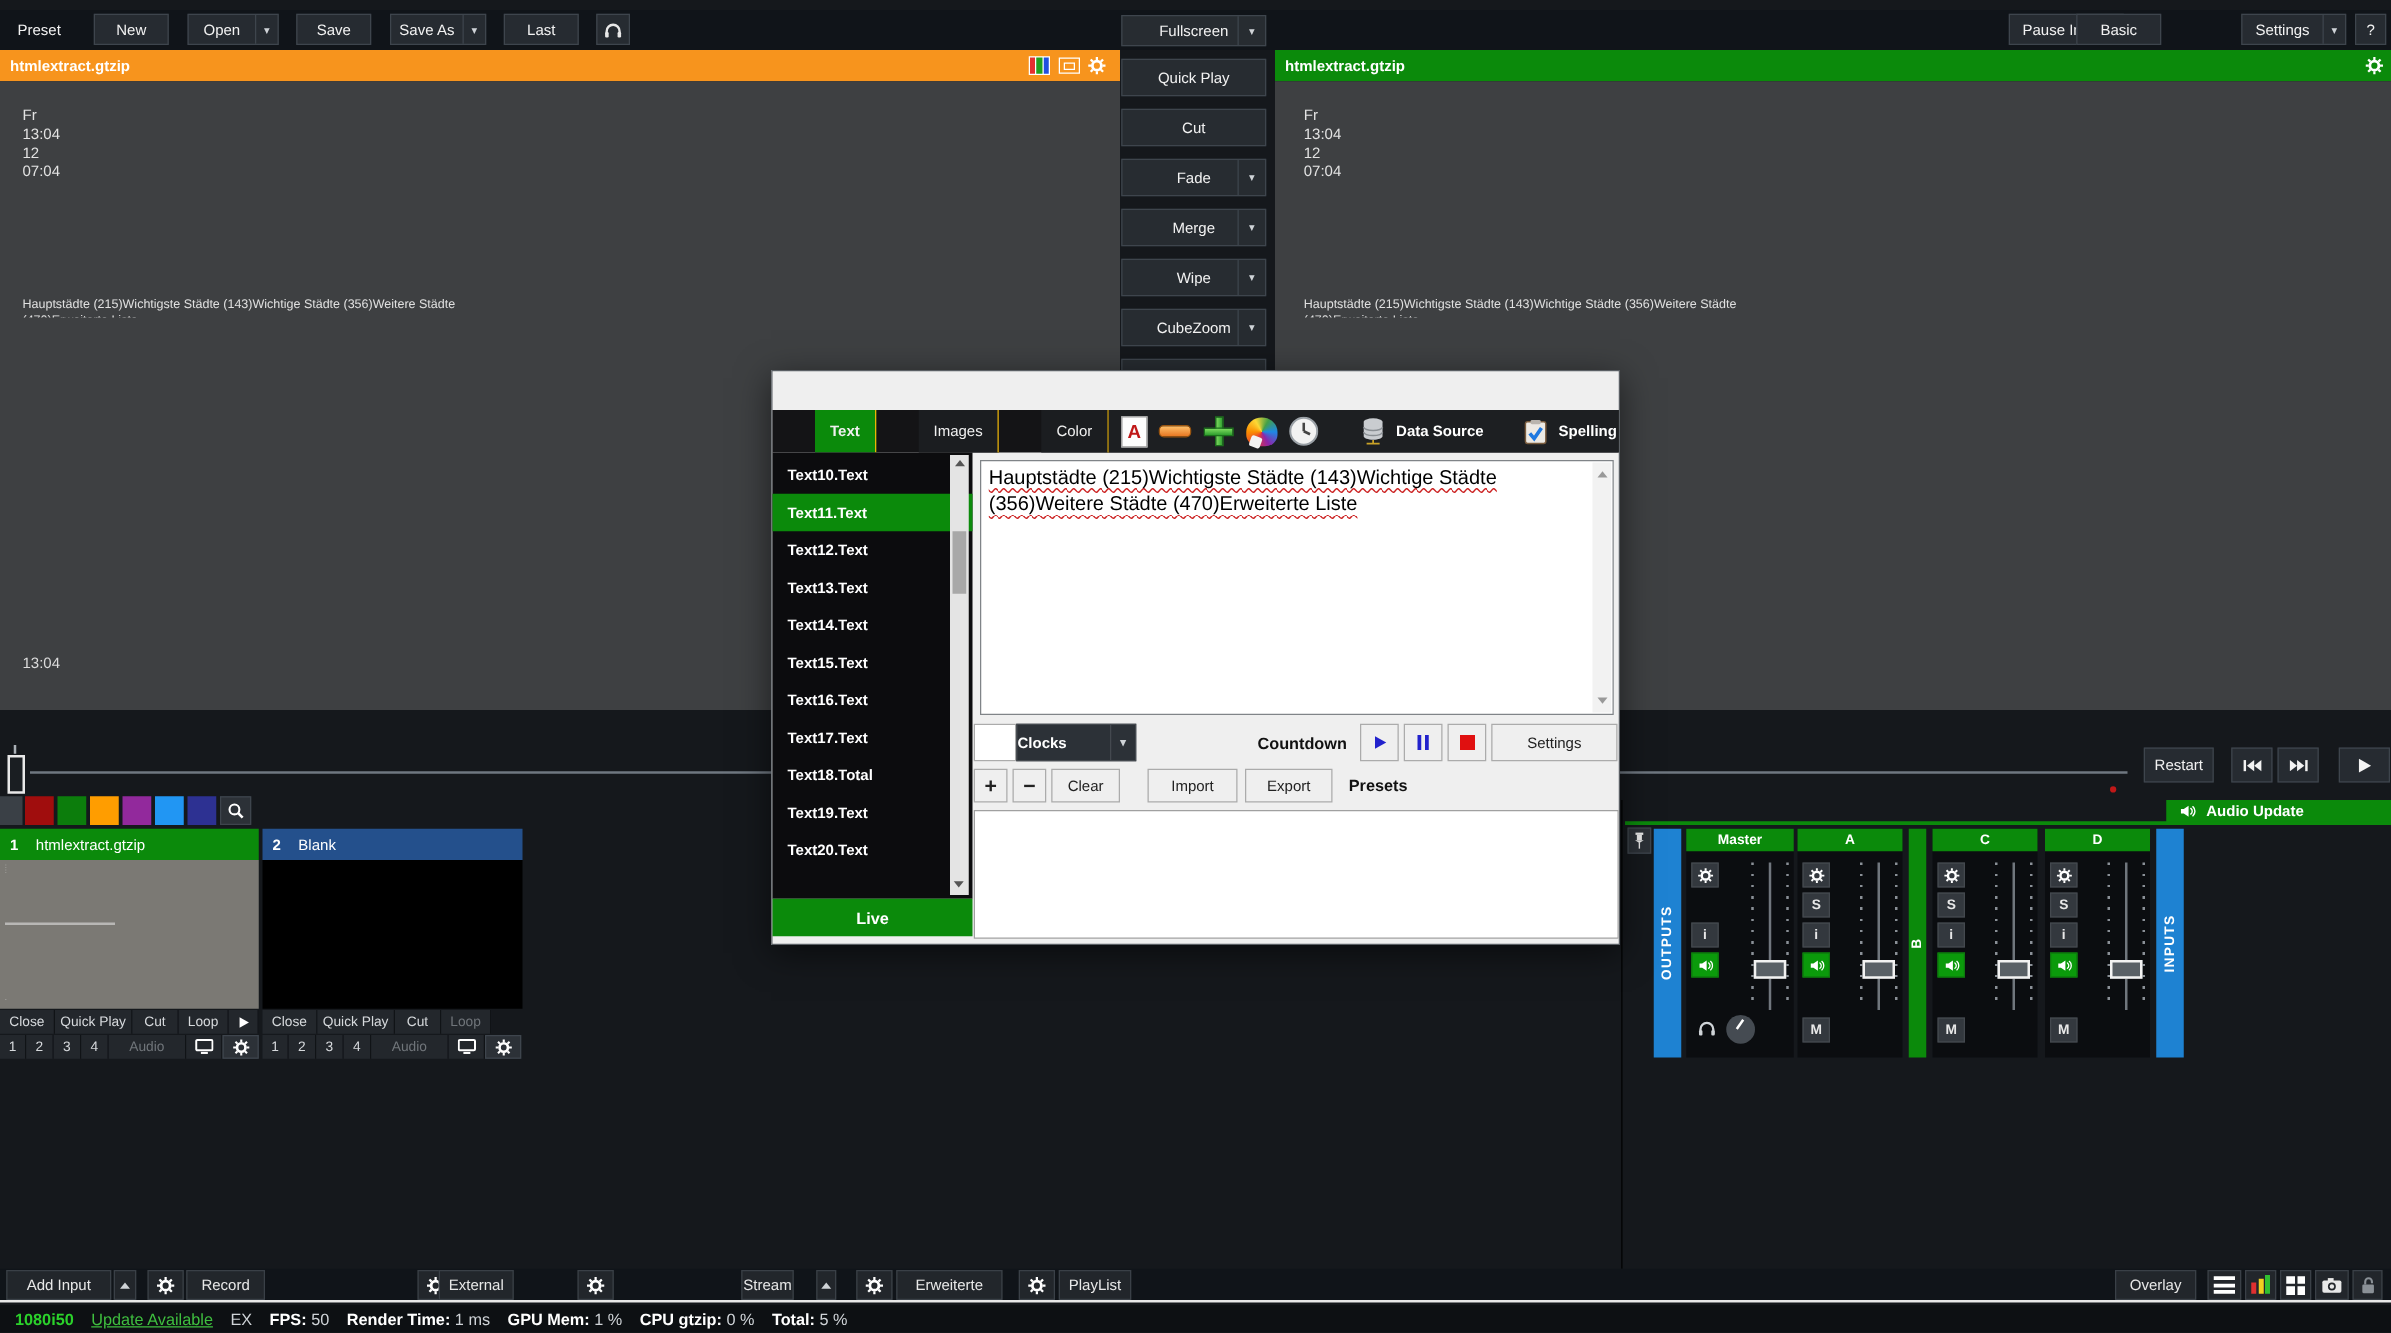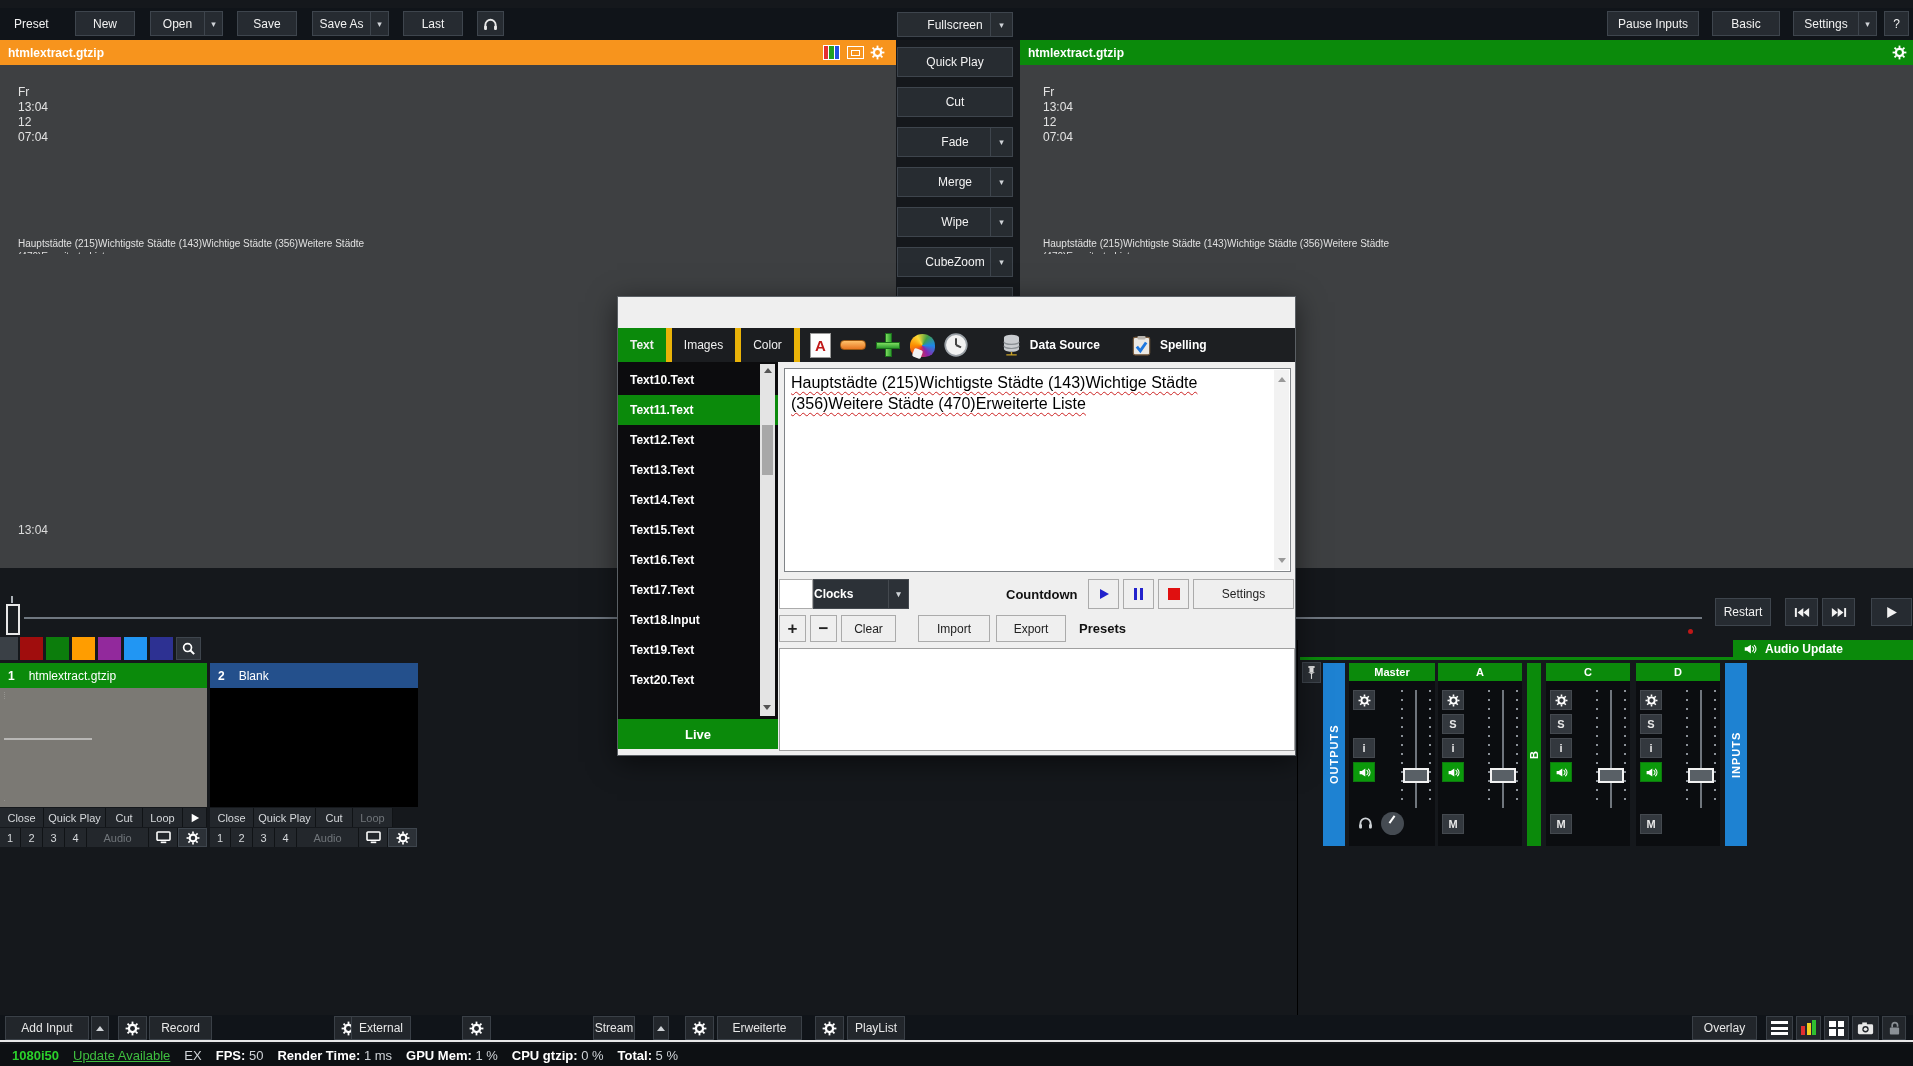--- a/index.html
+++ b/index.html
@@ -52,21 +52,21 @@
   #bottombar { left:0; top:1015px; width:1913px; height:27px; background:#101419; border-bottom:2px solid #e8e8e8; }
   .bbtn { position:absolute; top:1px; height:24px; background:#22262b; border:1px solid #3a4047; color:#e8e8e8; font-size:12px; display:flex; align-items:center; justify-content:center; }
   #statusbar { left:0; top:1044px; width:1913px; height:22px; background:#0d1013; display:flex; align-items:center; gap:14px; padding-left:12px; font-size:13px; color:#cfd3d7; }
   #statusbar b { color:#fff; }
 
   
   #dlg { left:617px; top:296px; width:679px; height:460px; background:#efefef; border:1px solid #5a5f64; box-shadow:0 6px 26px rgba(0,0,0,.55); z-index:50; }
   #dlg-title { position:absolute; left:0; top:0; right:0; height:31px; background:#fff; display:flex; align-items:center; }
   .wbtn { width:45px; height:31px; display:flex; align-items:center; justify-content:center; color:#555; font-size:12px; }
   #dlg-tabs { position:absolute; left:0; top:31px; right:0; height:34px; background:#141416; display:flex; align-items:stretch; }
-  .dtab { display:flex; align-items:center; justify-content:center; color:#f0f0f0; font-size:12px; padding:0 12px; background:#1b1d20; border-right:6px solid #eab308; }
+  .dtab { display:flex; align-items:center; justify-content:center; color:#f0f0f0; font-size:12px; padding:0 12px; background:#1b1d20; border-right:1px solid #eab308;margin-left:34px; }
   .dtab.active { background:#0b8a0b; font-weight:bold; }
   .ico { display:inline-flex; align-items:center; justify-content:center; }
   #fieldlist { position:absolute; left:0; top:65px; width:160px; height:357px; background:#0c0c0e; padding-top:3px; }
   .frow { height:30px; display:flex; align-items:center; padding-left:12px; color:#fff; font-weight:bold; font-size:12px; }
   .frow.sel { background:#0b8a0b; }
   #flist-sb { position:absolute; left:142px; top:67px; width:15px; height:352px; background:#e4e4e4; }
   .sbarrow { width:0; height:0; margin:4px auto; }
   #dlg-live { position:absolute; left:0; top:422px; width:160px; height:30px; background:#0b8a0b; color:#fff; font-weight:bold; font-size:13px; display:flex; align-items:center; justify-content:center; }
   #dlg-text { position:absolute; left:166px; top:71px; width:507px; height:204px; background:#fff; border:1px solid #808488; color:#000; font-size:16px; line-height:21px; padding:3px 20px 3px 6px; }
   #dlg-text .sq { text-decoration:underline; text-decoration-style:wavy; text-decoration-color:#cc2222; text-decoration-thickness:1px; text-underline-offset:3px; }
@@ -171,21 +171,21 @@
       <span style="flex:1;text-align:center">Save As</span>
       <span class="arr">▾</span>
     </div>
     <div class="tbtn" style="left:403px;width:60px">Last</div>
     <div class="tbtn" style="left:477px;width:27px">
       <svg width="15" height="14" color="#e8e8e8">
           <use href="#ic-hp"></use>
         </svg>
     </div>
     <div class="tbtn" style="left:1607px;width:92px">Pause Inputs</div>
-    <div class="tbtn" style="left:1712px;width:68px">Basic</div>
+    <div class="tbtn" style="left:1661px;width:68px">Basic</div>
     <div class="tbtn" style="left:1793px;width:84px;justify-content:flex-start">
       <span style="flex:1;text-align:center">Settings</span>
       <span class="arr">▾</span>
     </div>
     <div class="tbtn" style="left:1884px;width:25px">?</div>
   </div>
 
   <div class="phead" style="left: 0px; top: 40px; width: 896px; background: rgb(247, 148, 29);">
     <span>htmlextract.gtzip</span>
     <span class="abs" style="left:823px;top:5px;width:17px;height:15px;background:#fff;display:flex;gap:1px;padding:1px">
@@ -580,21 +580,21 @@
 
     <div id="fieldlist">
       <div class="frow">Text10.Text</div>
       <div class="frow sel">Text11.Text</div>
       <div class="frow">Text12.Text</div>
       <div class="frow">Text13.Text</div>
       <div class="frow">Text14.Text</div>
       <div class="frow">Text15.Text</div>
       <div class="frow">Text16.Text</div>
       <div class="frow">Text17.Text</div>
-      <div class="frow">Text18.Input</div>
+      <div class="frow">Text18.Total</div>
       <div class="frow">Text19.Text</div>
       <div class="frow">Text20.Text</div>
     </div>
     <div id="flist-sb">
       <i class="sbarrow" style="border-left:4px solid transparent;border-right:4px solid transparent;border-bottom:5px solid #555;display:block"></i>
       <i style="display:block;margin:52px auto 0;width:11px;height:50px;background:#a8a8a8"></i>
       <i class="sbarrow" style="position:absolute;bottom:2px;left:3px;border-left:4px solid transparent;border-right:4px solid transparent;border-top:5px solid #555;display:block"></i>
     </div>
     <div id="dlg-live">Live</div>
 

